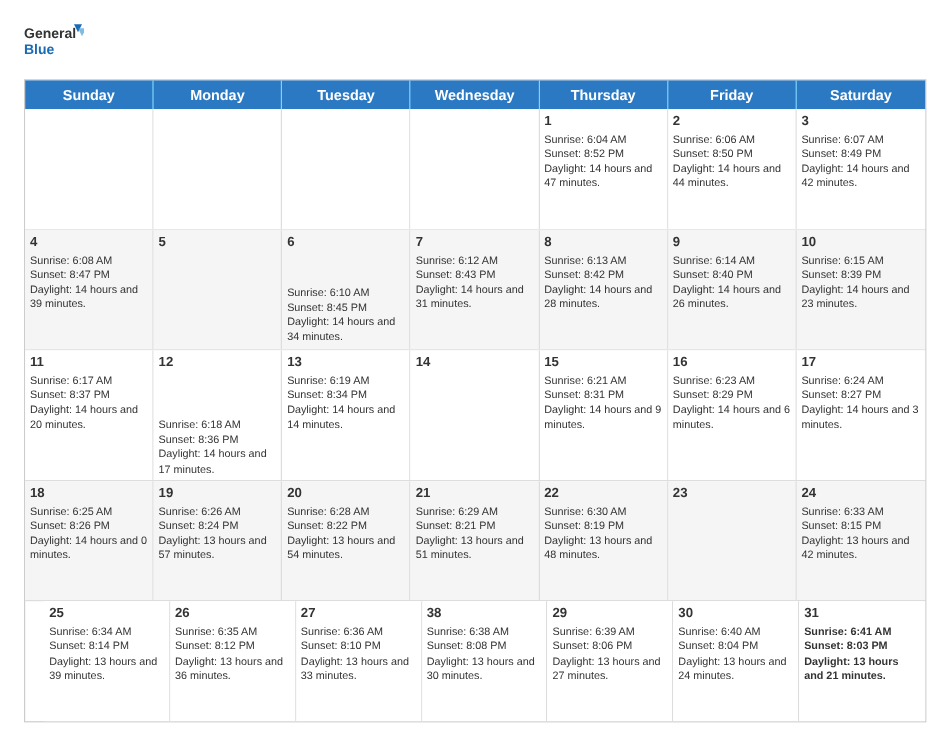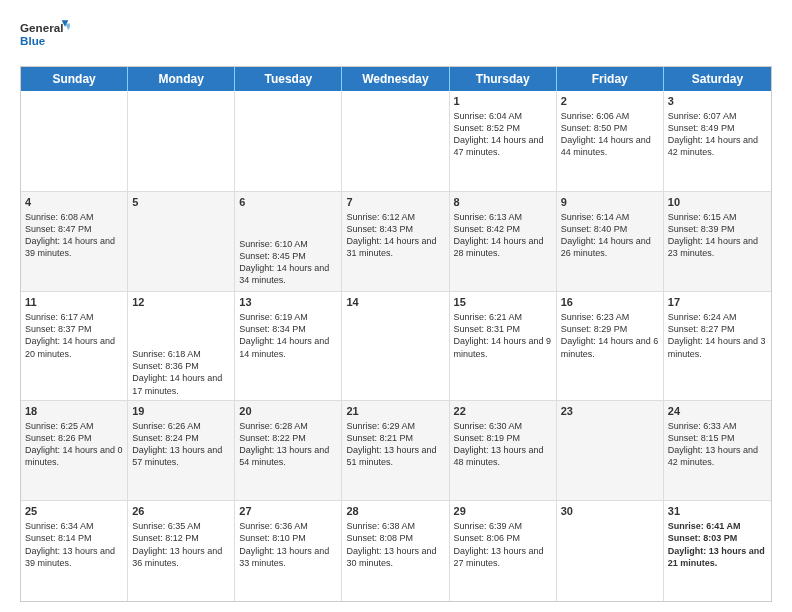--- a/index.html
+++ b/index.html
@@ -66,21 +66,21 @@
       flex: 1;
       display: flex;
       flex-direction: column;
     }
     .cal-row {
       display: grid;
       grid-template-columns: repeat(7, 1fr);
       flex: 1;
       border-bottom: 1px solid #ddd;
     }
-    .cal-row:last-child { border-bottom: none; }
+    .cal-row:last-child { border-bottom: none; margin-left: 16px; }
     .cal-cell {
       border-right: 1px solid #ddd;
       padding: 3px 4px;
       font-size: 9.5px;
       color: #333;
       line-height: 1.35;
       background: #fff;
       vertical-align: top;
     }
     .cal-cell:last-child { border-right: none; }
@@ -287,33 +287,36 @@
 Sunset: 8:12 PM
 Daylight: 13 hours and 36 minutes.</div>
           </div>
           <div class="cal-cell">
             <div class="day-num">27</div>
             <div class="cell-text" style="white-space: pre-line;">Sunrise: 6:36 AM
 Sunset: 8:10 PM
 Daylight: 13 hours and 33 minutes.</div>
           </div>
           <div class="cal-cell">
-            <div class="day-num">28</div>
+            <div class="day-num">38</div>
             <div class="cell-text" style="white-space: pre-line;">Sunrise: 6:38 AM
 Sunset: 8:08 PM
 Daylight: 13 hours and 30 minutes.</div>
           </div>
           <div class="cal-cell">
             <div class="day-num">29</div>
             <div class="cell-text" style="white-space: pre-line;">Sunrise: 6:39 AM
 Sunset: 8:06 PM
 Daylight: 13 hours and 27 minutes.</div>
           </div>
           <div class="cal-cell">
             <div class="day-num">30</div>
+            <div class="cell-text" style="white-space: pre-line;">Sunrise: 6:40 AM
+Sunset: 8:04 PM
+Daylight: 13 hours and 24 minutes.</div>
           </div>
           <div class="cal-cell">
             <div class="day-num">31</div>
             <div class="cell-text" style="white-space: pre-line; font-weight: bold;">Sunrise: 6:41 AM
 Sunset: 8:03 PM
 Daylight: 13 hours and 21 minutes.</div>
           </div>
         </div>
       </div>
   </div>

